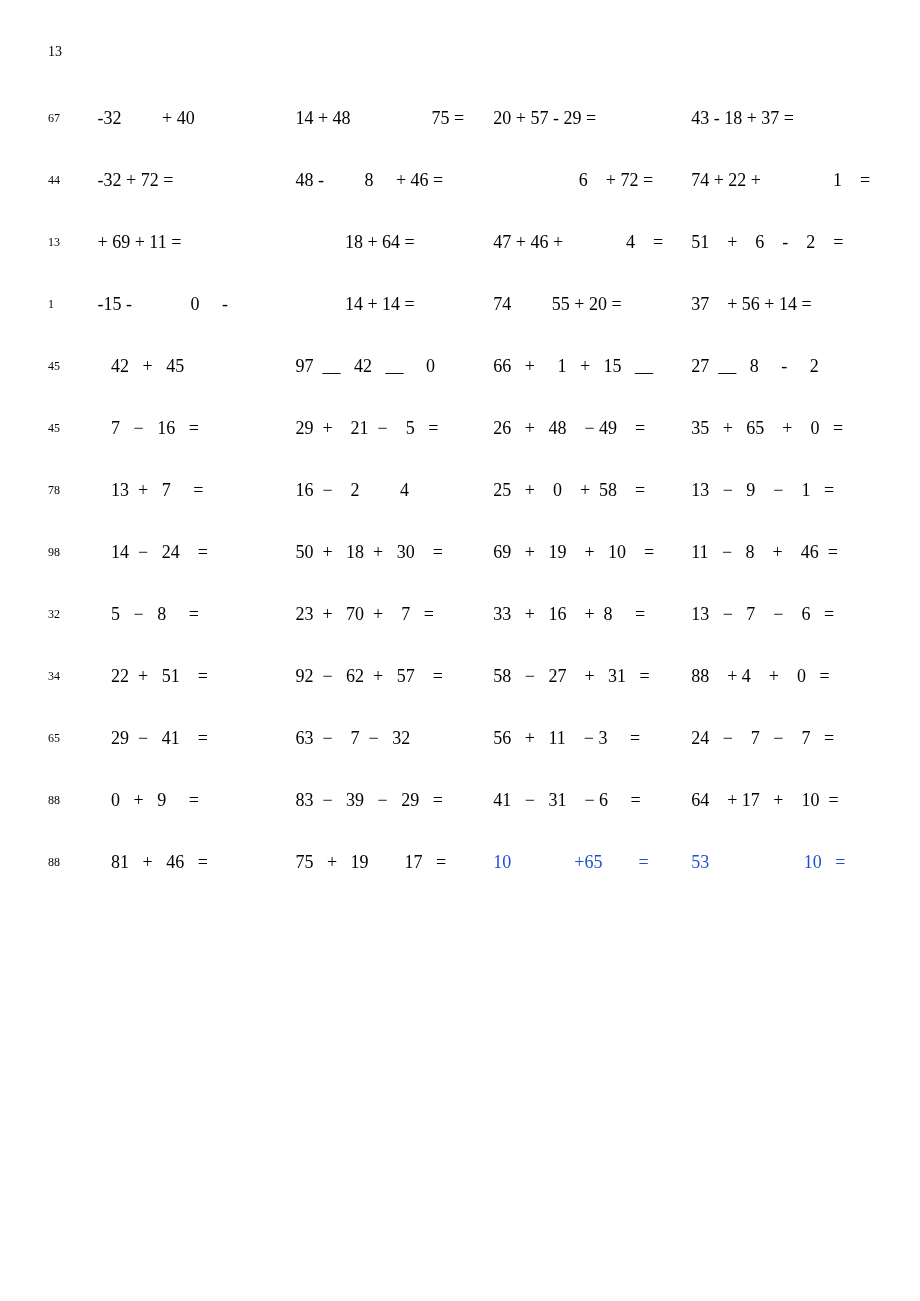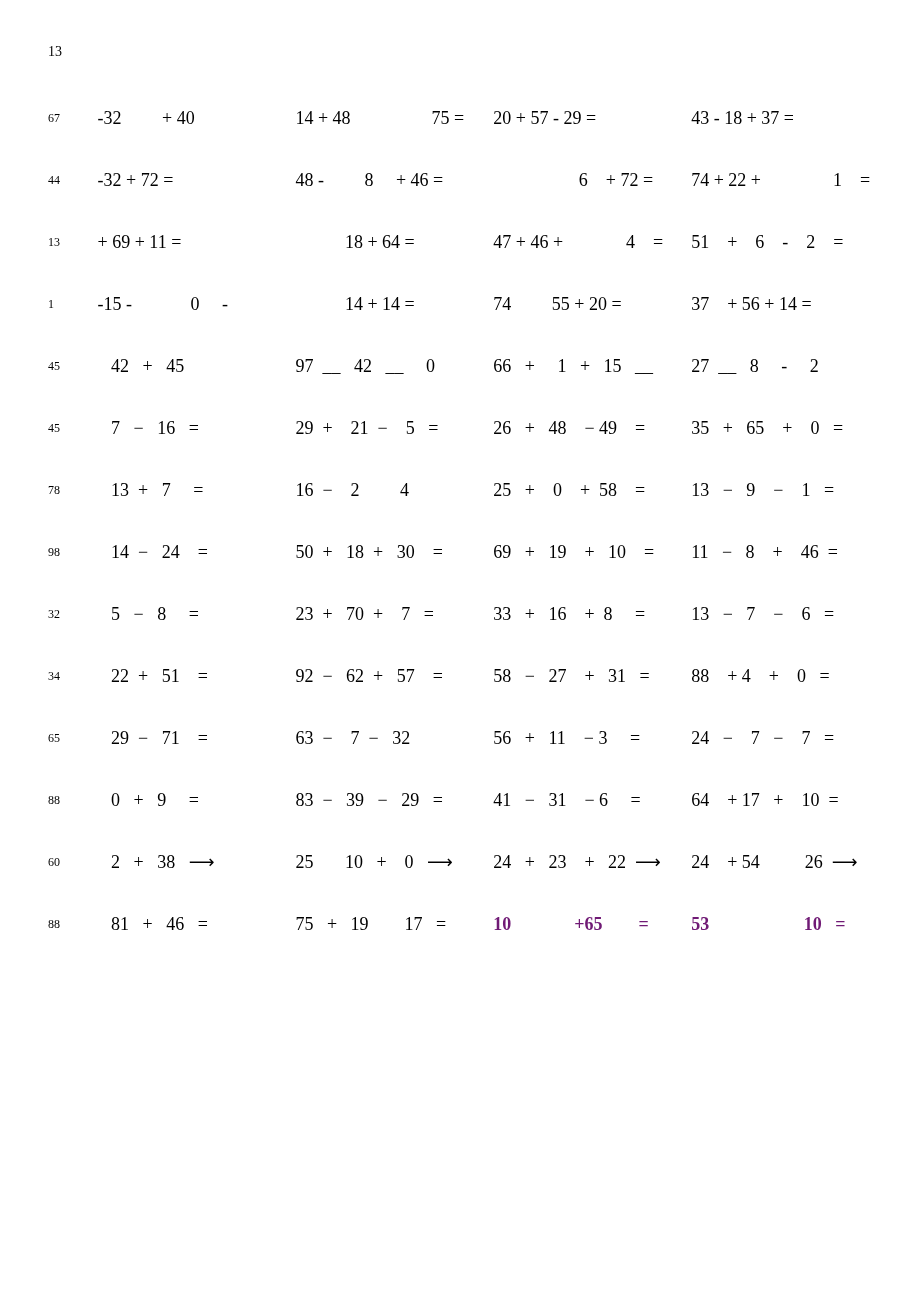--- a/index.html
+++ b/index.html
@@ -32,22 +32,21 @@
     width: 36px;
     font-size: 12px;
   }
   .cell {
     width: 200px;
     font-size: 18px;
     white-space: pre;
     margin-left: 17px;
   }
   .cell.shade {
-    color: #701a75;
-    font-weight: bold;
+    color: #1d4ed8;
   }
 </style>
 </head>
 <body>
 
 <div class="page">
   <div class="page-number">13</div>
   <div class="grid" id="grid">
       <div class="row">
         <div class="leftnum">67</div>
@@ -114,40 +113,33 @@
       </div>
       <div class="row">
         <div class="leftnum">34</div>
         <div class="cell">   22  +   51    =</div>
         <div class="cell">92  −   62  +   57    =</div>
         <div class="cell">58   −   27    +   31   =</div>
         <div class="cell">88    + 4    +    0   =</div>
       </div>
       <div class="row">
         <div class="leftnum">65</div>
-        <div class="cell">   29  −   71    =</div>
+        <div class="cell">   29  −   41    =</div>
         <div class="cell">63  −    7  −   32</div>
         <div class="cell">56   +   11    − 3     =</div>
         <div class="cell">24   −    7   −    7   =</div>
       </div>
       <div class="row">
         <div class="leftnum">88</div>
         <div class="cell">   0   +   9     =</div>
         <div class="cell">83  −   39   −   29   =</div>
         <div class="cell">41   −   31    − 6     =</div>
         <div class="cell">64    + 17   +    10  =</div>
       </div>
       <div class="row">
-        <div class="leftnum">60</div>
-        <div class="cell">   2   +   38   ⟶</div>
-        <div class="cell">25       10   +    0   ⟶</div>
-        <div class="cell">24   +   23    +   22  ⟶</div>
-        <div class="cell">24    + 54          26  ⟶</div>
-      </div>
-      <div class="row">
         <div class="leftnum">88</div>
         <div class="cell">   81   +   46   =</div>
         <div class="cell">75   +   19        17   =</div>
         <div class="cell shade">10              +65        =</div>
         <div class="cell shade">53                     10   =</div>
       </div>
     </div>
 </div>
 
 </body></html>

